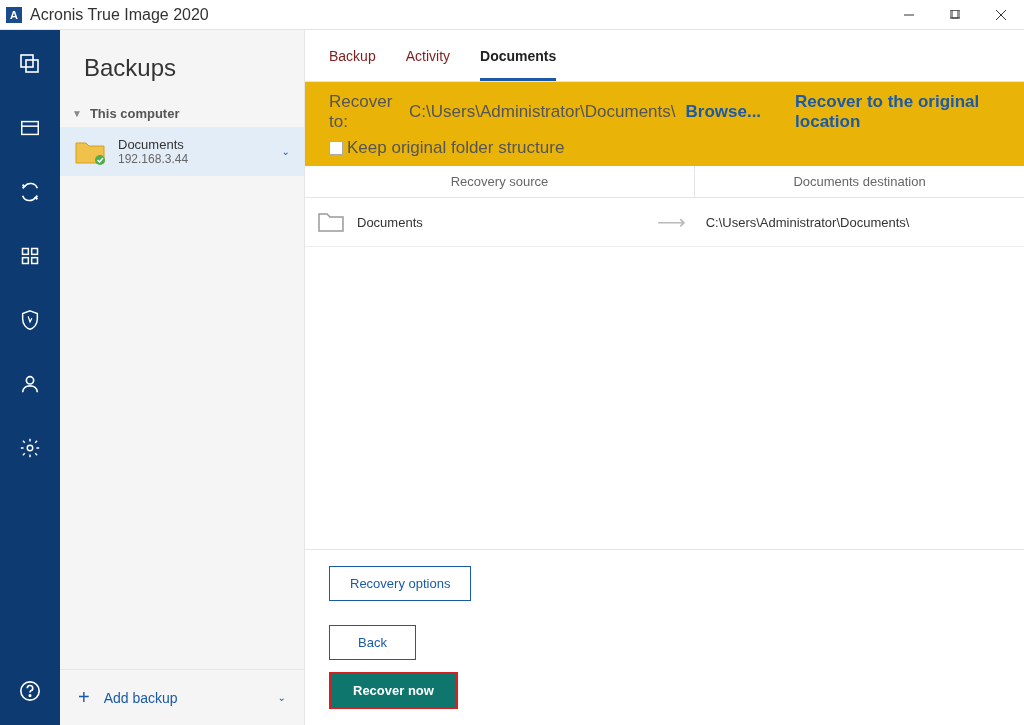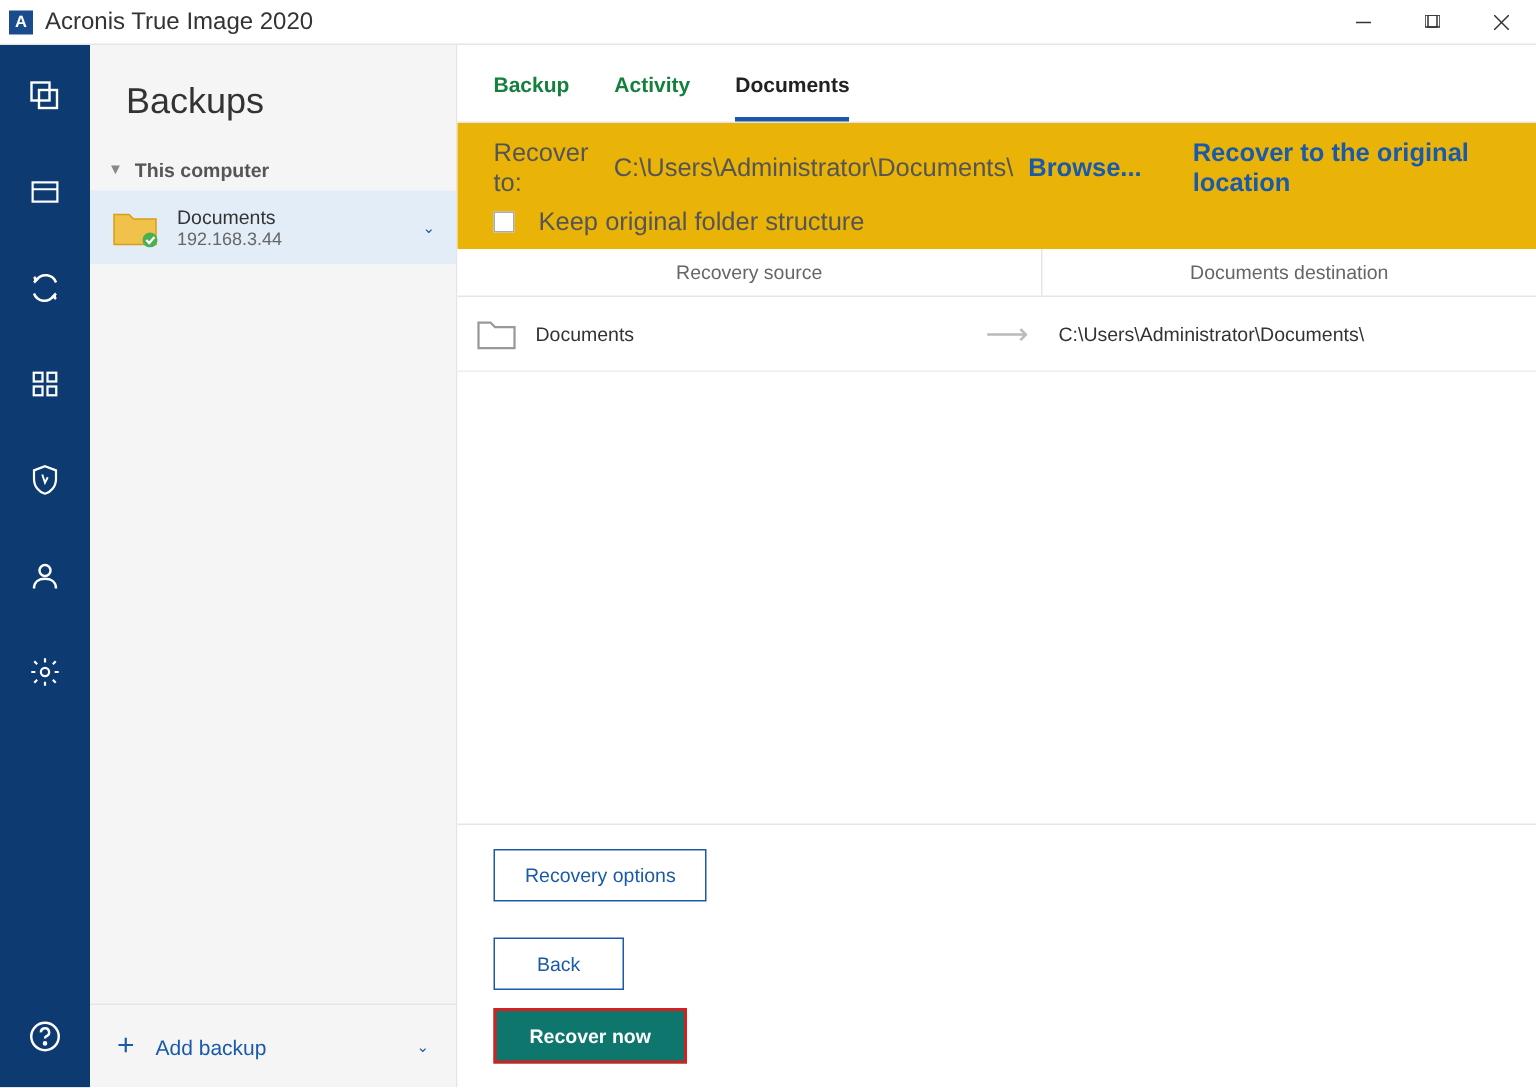--- a/index.html
+++ b/index.html
@@ -32,28 +32,28 @@
 .sidebar .backup-item .sub { font-size: 12px; color: #666; }
 .sidebar .backup-item .expand { position: absolute; right: 14px; color: #1a5aa8; font-size: 10px; }
 .sidebar .bottom-bar { margin-top: auto; padding: 16px 18px; display: flex; align-items: center; border-top: 1px solid #e5e5e5; }
 .sidebar .add-backup { display: flex; align-items: center; color: #1a5aa8; font-size: 14px; cursor: pointer; flex: 1; }
 .sidebar .add-backup .plus { font-size: 20px; margin-right: 14px; font-weight: 300; }
 .sidebar .bottom-bar .more { color: #1a5aa8; font-size: 10px; cursor: pointer; }
 
 
 .content { flex: 1; display: flex; flex-direction: column; background: #fff; }
 .tabs { display: flex; padding: 18px 24px 0 24px; gap: 30px; border-bottom: 1px solid #e5e5e5; }
-.tabs .tab { font-size: 14px; color: #15803d; padding-bottom: 14px; cursor: pointer; border-bottom: 3px solid transparent; font-weight: bold; }
+.tabs .tab { font-size: 14px; color: #7f1d1d; padding-bottom: 14px; cursor: pointer; border-bottom: 3px solid transparent; }
 .tabs .tab.active { color: #222; font-weight: 600; border-bottom-color: #1a5aa8; }
 
 .recover-bar { background: #eab308; padding: 10px 24px 8px 24px; font-size: 17px; color: #555; }
 .recover-bar .row1 { display: flex; align-items: center; gap: 10px; margin-bottom: 6px; }
 .recover-bar .link { color: #1a5aa8; font-weight: 600; cursor: pointer; }
 .recover-bar .link.rt { margin-left: 24px; }
-.recover-bar .row2 { display: flex; align-items: center; gap: 16px; }
+.recover-bar .row2 { display: flex; align-items: center; gap: 4px; }
 .recover-bar .checkbox { width: 14px; height: 14px; border: 1px solid #aaa; background: #fff; cursor: pointer; }
 
 .cols-header { display: flex; border-bottom: 1px solid #e5e5e5; text-align: center; }
 .cols-header .col { font-size: 13px; color: #666; padding: 8px 12px; }
 .cols-header .col.src { width: 390px; border-right: 1px solid #e5e5e5; }
 .cols-header .col.dst { flex: 1; }
 
 .row { display: flex; align-items: center; padding: 12px 12px; border-bottom: 1px solid #eee; }
 .row .src-cell { width: 390px; display: flex; align-items: center; gap: 12px; }
 .row .src-cell .ficon { width: 28px; height: 22px; }

